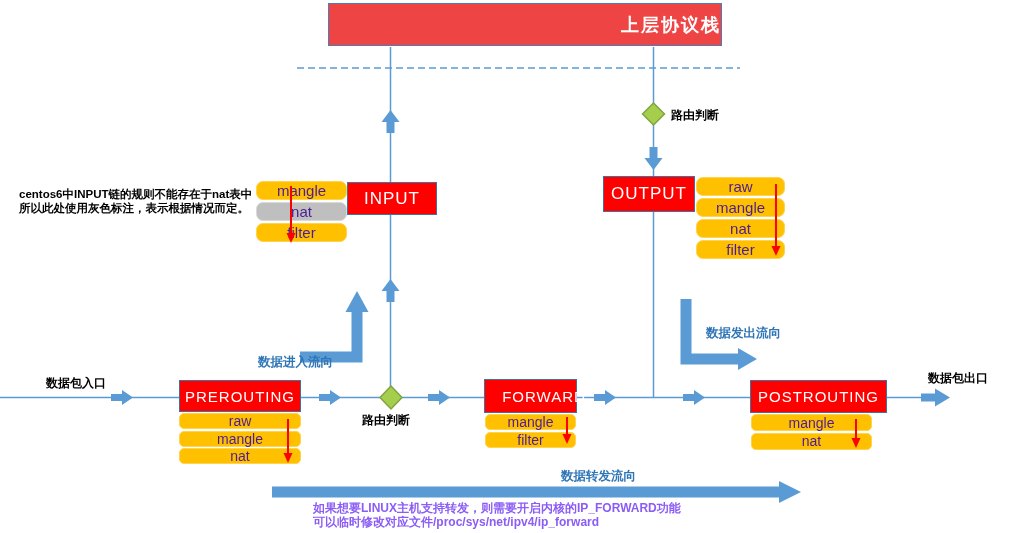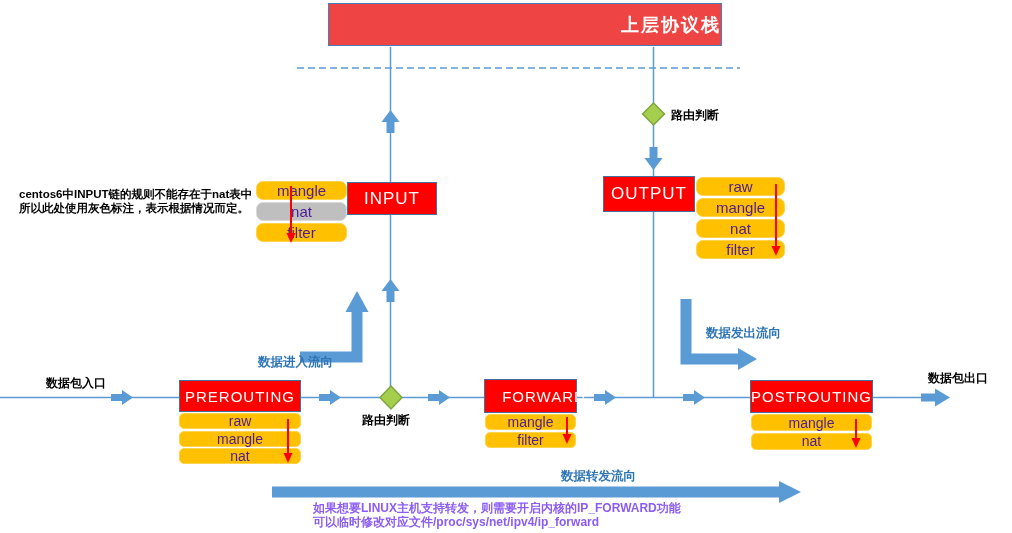--- a/index.html
+++ b/index.html
@@ -107,21 +107,21 @@
   </div>
 
   <div class="abs chainbox" style="left:484px;top:379px;width:93px;height:34px;font-size:15px;padding-left:27px;">
     <span>FORWARD</span>
   </div>
   <div class="abs stack" style="left:485px;top:414px;width:91px;gap:1.5px;">
     <div class="tbl small" style="height:16px;">mangle</div>
     <div class="tbl small" style="height:16px;">filter</div>
   </div>
 
-  <div class="abs chainbox" style="left:750px;top:380px;width:123px;height:33px;font-size:15px;">
+  <div class="abs chainbox" style="left:750px;top:380px;width:137px;height:33px;font-size:15px;">
     <span>POSTROUTING</span>
   </div>
   <div class="abs stack" style="left:751px;top:414px;width:121px;gap:1.5px;">
     <div class="tbl small" style="height:17px;">mangle</div>
     <div class="tbl small" style="height:17px;">nat</div>
   </div>
 
   <div class="abs lbl" style="left:46px;top:375px;">数据包入口</div>
   <div class="abs lbl" style="left:928px;top:370px;">数据包出口</div>
   <div class="abs lbl" style="left:671px;top:107px;">路由判断</div>

